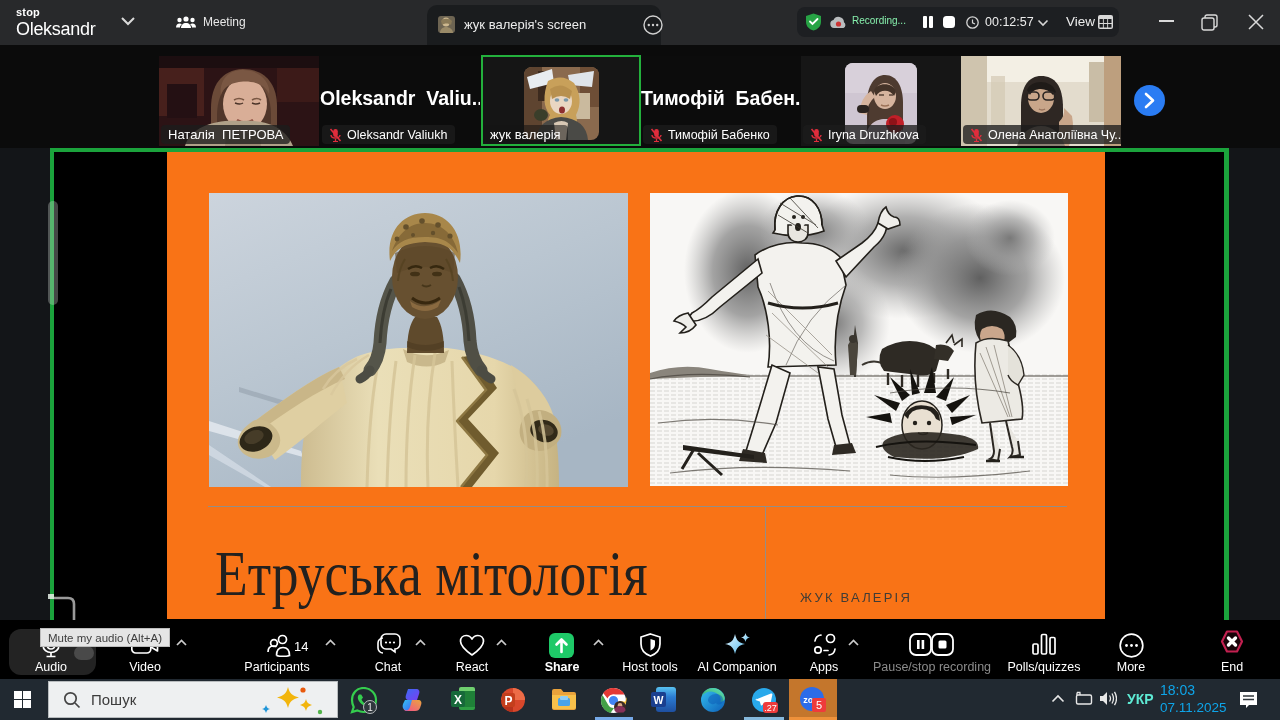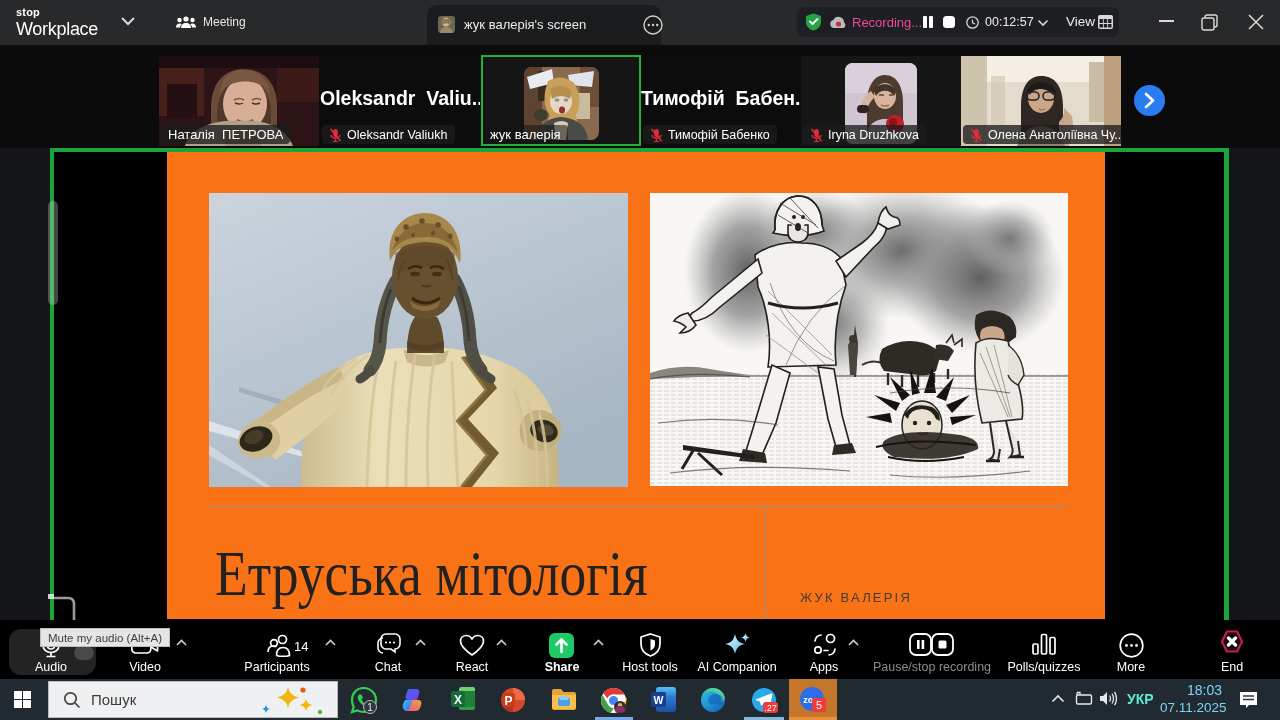--- a/index.html
+++ b/index.html
@@ -5,21 +5,21 @@
 .ab{position:absolute}
 .pill{position:absolute;left:2px;bottom:2px;height:19px;background:rgba(28,28,28,.78);border-radius:4px;display:flex;align-items:center;padding:0 7px;gap:5px;color:#fff;font-size:12.5px;white-space:nowrap}
 .bigname{position:absolute;width:100%;top:31px;text-align:center;color:#fff;font-weight:700;font-size:19.5px;white-space:nowrap;overflow:hidden}
 .tlbl{position:absolute;width:120px;text-align:center;top:40px;color:#fff;font-size:12.5px;white-space:nowrap}
 </style></head>
 <body>
 
 <div class="ab" style="left:0;top:0;width:1280px;height:45px;background:#28292b">
   <div class="ab" style="left:16px;top:7px;color:#fff;line-height:1">
     <div style="font-size:11px;font-weight:700;letter-spacing:.2px">stop</div>
-    <div style="font-size:18px;font-weight:400;margin-top:2px;letter-spacing:-.3px">Workplace</div>
+    <div style="font-size:18px;font-weight:400;margin-top:2px;letter-spacing:-.3px">Oleksandr</div>
   </div>
   <svg class="ab" style="left:120px;top:16px" width="16" height="10" viewBox="0 0 16 10">
       <path d="M2 2 L8 8 L14 2" stroke="#dadada" stroke-width="2" fill="none"></path>
     </svg>
   <svg class="ab" style="left:176px;top:13px" width="20" height="18" viewBox="0 0 20 14">
       <circle cx="10" cy="4" r="2.6" fill="#fff"></circle>
       <circle cx="3.5" cy="5" r="2.2" fill="#fff"></circle>
       <circle cx="16.5" cy="5" r="2.2" fill="#fff"></circle>
       <path d="M5 13c0-3 2-5 5-5s5 2 5 5z" fill="#fff"></path>
       <path d="M0 12.5c0-2.5 1.5-4 3.5-4 1 0 1.8.3 2.4.8-1.2 1-1.9 2-1.9 3.2z" fill="#fff"></path>
@@ -45,21 +45,21 @@
 
   <div class="ab" style="left:797px;top:7px;width:322px;height:30px;background:#1d1f22;border-radius:8px">
     <svg class="ab" style="left:8px;top:6px" width="17" height="18" viewBox="0 0 17 18">
         <path d="M8.5 0.5 L16 3 v6 c0 4.5-3.5 7.5-7.5 8.5 C4.5 16.5 1 13.5 1 9 V3 Z" fill="#27a345"></path>
         <path d="M5 8.5 l2.5 2.5 L12.5 6" stroke="#fff" stroke-width="1.8" fill="none" stroke-linecap="round"></path>
       </svg>
     <svg class="ab" style="left:33px;top:9px" width="17" height="13" viewBox="0 0 17 13">
         <path d="M4 12 a4 4 0 0 1 -.5-7.9 A5.5 5.5 0 0 1 14 6.2 A3.4 3.4 0 0 1 13.5 12 Z" fill="#b9bcbe"></path>
         <circle cx="8.5" cy="8" r="2.6" fill="#c33"></circle>
       </svg>
-    <div class="ab" style="left:55px;top:8px;color:#ec4899;font-size:13px">Recording...</div>
+    <div class="ab" style="left:55px;top:8px;color:#86efac;font-size:10px">Recording...</div>
     <rect class="ab" style="left:126px;top:9px;width:3.5px;height:12px;background:#fff;border-radius:1px"></rect>
     <rect class="ab" style="left:132px;top:9px;width:3.5px;height:12px;background:#fff;border-radius:1px"></rect>
     <div class="ab" style="left:146px;top:9px;width:12px;height:12px;background:#fff;border-radius:3.5px"></div>
     <svg class="ab" style="left:169px;top:9px" width="13" height="13" viewBox="0 0 13 13">
         <circle cx="6.5" cy="6.5" r="5.7" stroke="#d5d5d5" stroke-width="1.3" fill="none"></circle>
         <path d="M6.5 3.4 V6.8 L9 8" stroke="#d5d5d5" stroke-width="1.2" fill="none"></path>
       </svg>
     <div class="ab" style="left:188px;top:8px;color:#ececec;font-size:12.5px">00:12:57</div>
     <svg class="ab" style="left:240px;top:12px" width="12" height="8" viewBox="0 0 12 8">
         <path d="M1.5 1.5 L6 6 L10.5 1.5" stroke="#d5d5d5" stroke-width="1.6" fill="none"></path>
@@ -651,18 +651,18 @@
     </svg>
  <svg class="ab" style="left:1074px;top:12px" width="19" height="15" viewBox="0 0 19 15">
       <rect x="2.5" y="4" width="15" height="9" rx="1.5" stroke="#e8e8e8" stroke-width="1.4" fill="none"></rect>
       <path d="M3 4 v-2.5 M6 4 v-2.5 M3 1.5 h3.5" stroke="#e8e8e8" stroke-width="1.3" fill="none"></path>
     </svg>
  <svg class="ab" style="left:1099px;top:11px" width="18" height="17" viewBox="0 0 18 17">
       <path d="M1 6 h3 l4 -4 v13 l-4 -4 H1 Z" fill="#e8e8e8"></path>
       <path d="M10.5 5.5 q2 3 0 6 M13 3.5 q3 5 0 10 M15.5 1.8 q4 6.8 0 13.4" stroke="#e8e8e8" stroke-width="1.3" fill="none"></path>
     </svg>
  <div class="ab" style="left:1127px;top:12px;color:#5eead4;font-size:14px;font-weight:700">УКР</div>
- <div class="ab" style="left:1160px;top:3px;width:62px;text-align:right;color:#7dd3fc;font-size:14px;line-height:17px">18:03<br><span style="font-size:13.5px">07.11.2025</span></div>
+ <div class="ab" style="left:1160px;top:3px;width:62px;text-align:left;color:#0ea5e9;font-size:14px;line-height:17px">18:03<br><span style="font-size:13.5px">07.11.2025</span></div>
  <svg class="ab" style="left:1239px;top:11px" width="19" height="19" viewBox="0 0 19 19">
       <path d="M1 2 h17 v13 h-8 l-3 3 v-3 H1 Z" fill="#fff"></path>
       <path d="M4 6 h11 M4 9.5 h11" stroke="#30373d" stroke-width="1.3"></path>
     </svg>
 </div>
 
 </body></html>

